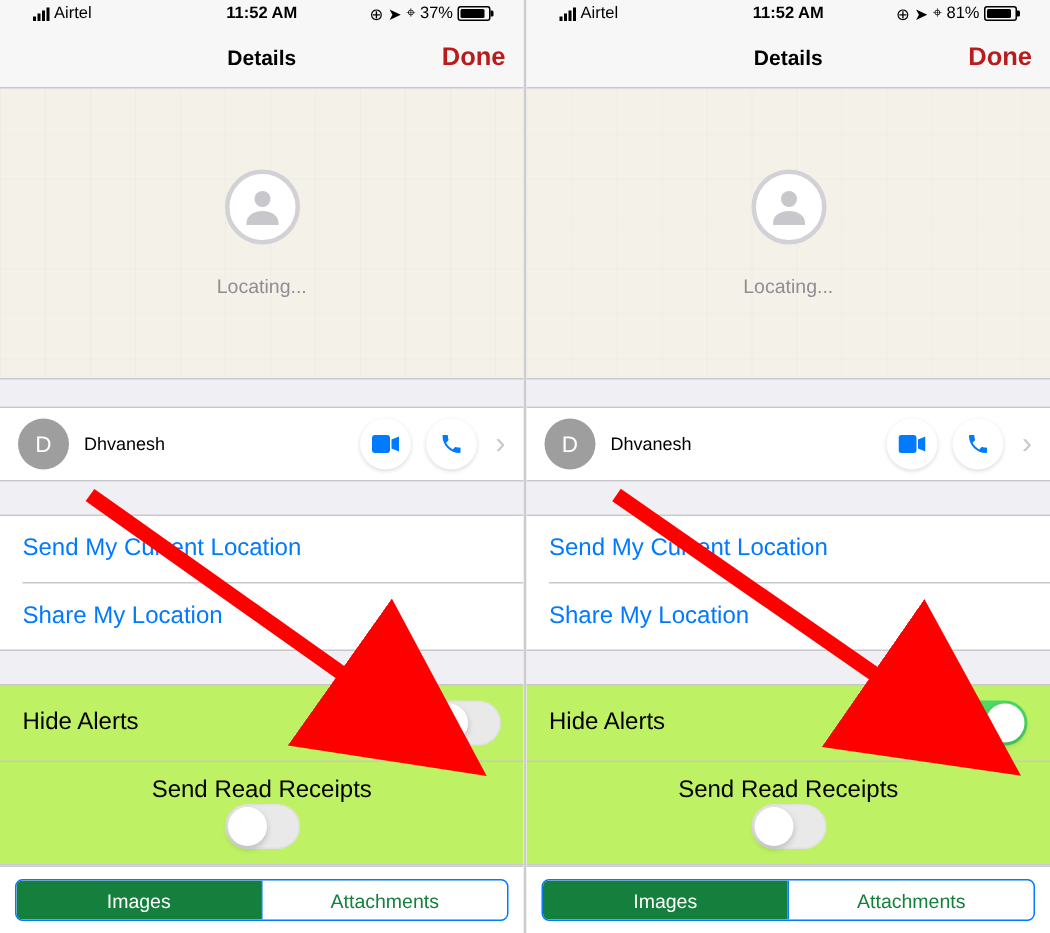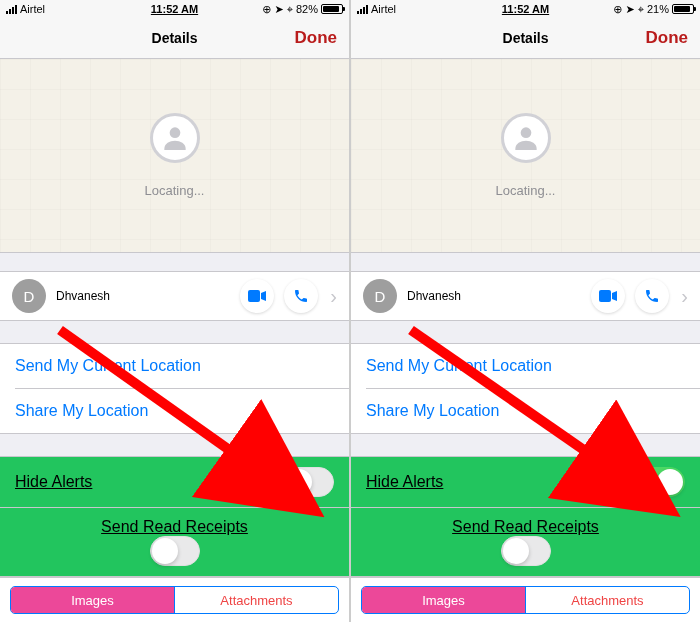--- a/index.html
+++ b/index.html
@@ -25,26 +25,26 @@
       height: 622px;
       background: #ccc;
     }
     
     .status-bar {
       height: 20px;
       background: #f7f7f7;
       display: flex;
       align-items: center;
       justify-content: space-between;
-      padding: 0 6px;
+      padding: 0 22px;
       font-size: 11px;
       font-weight: 500;
     }
     .status-left, .status-right { display: flex; align-items: center; gap: 3px; }
-    .status-center { position: absolute; left: 50%; transform: translateX(-50%); font-weight: 600; text-decoration: underline; }
+    .status-center { position: absolute; left: 50%; transform: translateX(-50%); font-weight: 600; }
     .signal-bars { display: inline-flex; align-items: flex-end; gap: 1px; }
     .signal-bars span { width: 2px; background: #000; display: inline-block; }
     .signal-bars span:nth-child(1){height:3px;} .signal-bars span:nth-child(2){height:5px;}
     .signal-bars span:nth-child(3){height:7px;} .signal-bars span:nth-child(4){height:9px;}
     .battery { width: 22px; height: 10px; border: 1px solid #000; border-radius: 2px; position: relative; display: inline-block; }
     .battery::after { content: ""; position: absolute; right: -3px; top: 2px; width: 2px; height: 4px; background: #000; border-radius: 0 1px 1px 0; }
     .battery-fill { position: absolute; left: 1px; top: 1px; bottom: 1px; background: #000; border-radius: 1px; }
     
     .nav-bar {
       height: 44px;
@@ -98,33 +98,33 @@
       width: 34px; height: 34px; border-radius: 50%;
       background: #fff; box-shadow: 0 1px 3px rgba(0,0,0,0.15);
       display: flex; align-items: center; justify-content: center;
     }
     .chevron { color: #c7c7cc; font-size: 20px; margin-left: 2px; }
     
     .link-section { background: #fff; border-top: 0.5px solid #c8c7cc; border-bottom: 0.5px solid #c8c7cc; margin-top: 22px; }
     .link-row { padding: 13px 15px; font-size: 16px; color: #007aff; }
     .link-row + .link-row { border-top: 0.5px solid #c8c7cc; margin-left: 15px; padding-left: 0; }
     
-    .toggle-section { background: #22c55e; border-top: 0.5px solid #c8c7cc; border-bottom: 0.5px solid #c8c7cc; margin-top: 22px; text-decoration: underline; }
+    .toggle-section { background: #bef264; border-top: 0.5px solid #c8c7cc; border-bottom: 0.5px solid #c8c7cc; margin-top: 22px; }
     .toggle-row { display: flex; align-items: center; justify-content: space-between; padding: 10px 15px; font-size: 16px; }
     .toggle-row + .toggle-row { border-top: 0.5px solid #c8c7cc; flex-direction: column; }
     .toggle-label { color: #000; }
     .toggle { width: 50px; height: 30px; border-radius: 15px; background: #e9e9ea; position: relative; border: 1px solid #e0e0e0; }
     .toggle.on { background: #4cd964; border-color: #4cd964; }
     .knob { position: absolute; width: 26px; height: 26px; background: #fff; border-radius: 50%; top: 1px; left: 1px; box-shadow: 0 2px 4px rgba(0,0,0,0.2); transition: none; }
     .toggle.on .knob { left: 21px; }
     
     .seg-wrap { padding: 8px 10px 8px 10px; background: #fff; border-top: 0.5px solid #c8c7cc; margin-top: 0; }
     .segmented { display: flex; border: 1px solid #007aff; border-radius: 5px; overflow: hidden; height: 28px; }
-    .seg-item { flex: 1; display: flex; align-items: center; justify-content: center; font-size: 13px; color: #ef4444; }
-    .seg-item.active { background: #ec4899; color: #fff; }
+    .seg-item { flex: 1; display: flex; align-items: center; justify-content: center; font-size: 13px; color: #15803d; }
+    .seg-item.active { background: #15803d; color: #fff; }
     .seg-item + .seg-item { border-left: 1px solid #007aff; }
     
     .arrow-svg { position: absolute; pointer-events: none; z-index: 50; }
   </style>
 </head>
 <body>
 
 <div class="screen">
   <div class="status-bar">
     <div class="status-left">
@@ -134,21 +134,21 @@
           <span></span>
           <span></span>
         </span>
       <span>Airtel</span>
     </div>
     <div class="status-center">11:52 AM</div>
     <div class="status-right">
       <span>⊕</span>
       <span>➤</span>
       <span>⌖</span>
-      <span>82%</span>
+      <span>37%</span>
       <span class="battery">
           <span class="battery-fill" style="width:82%"></span>
         </span>
     </div>
   </div>
 
   <div class="nav-bar">
     <span class="nav-title">Details</span>
     <span class="nav-done">Done</span>
   </div>
@@ -228,21 +228,21 @@
           <span></span>
           <span></span>
         </span>
       <span>Airtel</span>
     </div>
     <div class="status-center">11:52 AM</div>
     <div class="status-right">
       <span>⊕</span>
       <span>➤</span>
       <span>⌖</span>
-      <span>21%</span>
+      <span>81%</span>
       <span class="battery">
           <span class="battery-fill" style="width:81%"></span>
         </span>
     </div>
   </div>
 
   <div class="nav-bar">
     <span class="nav-title">Details</span>
     <span class="nav-done">Done</span>
   </div>

